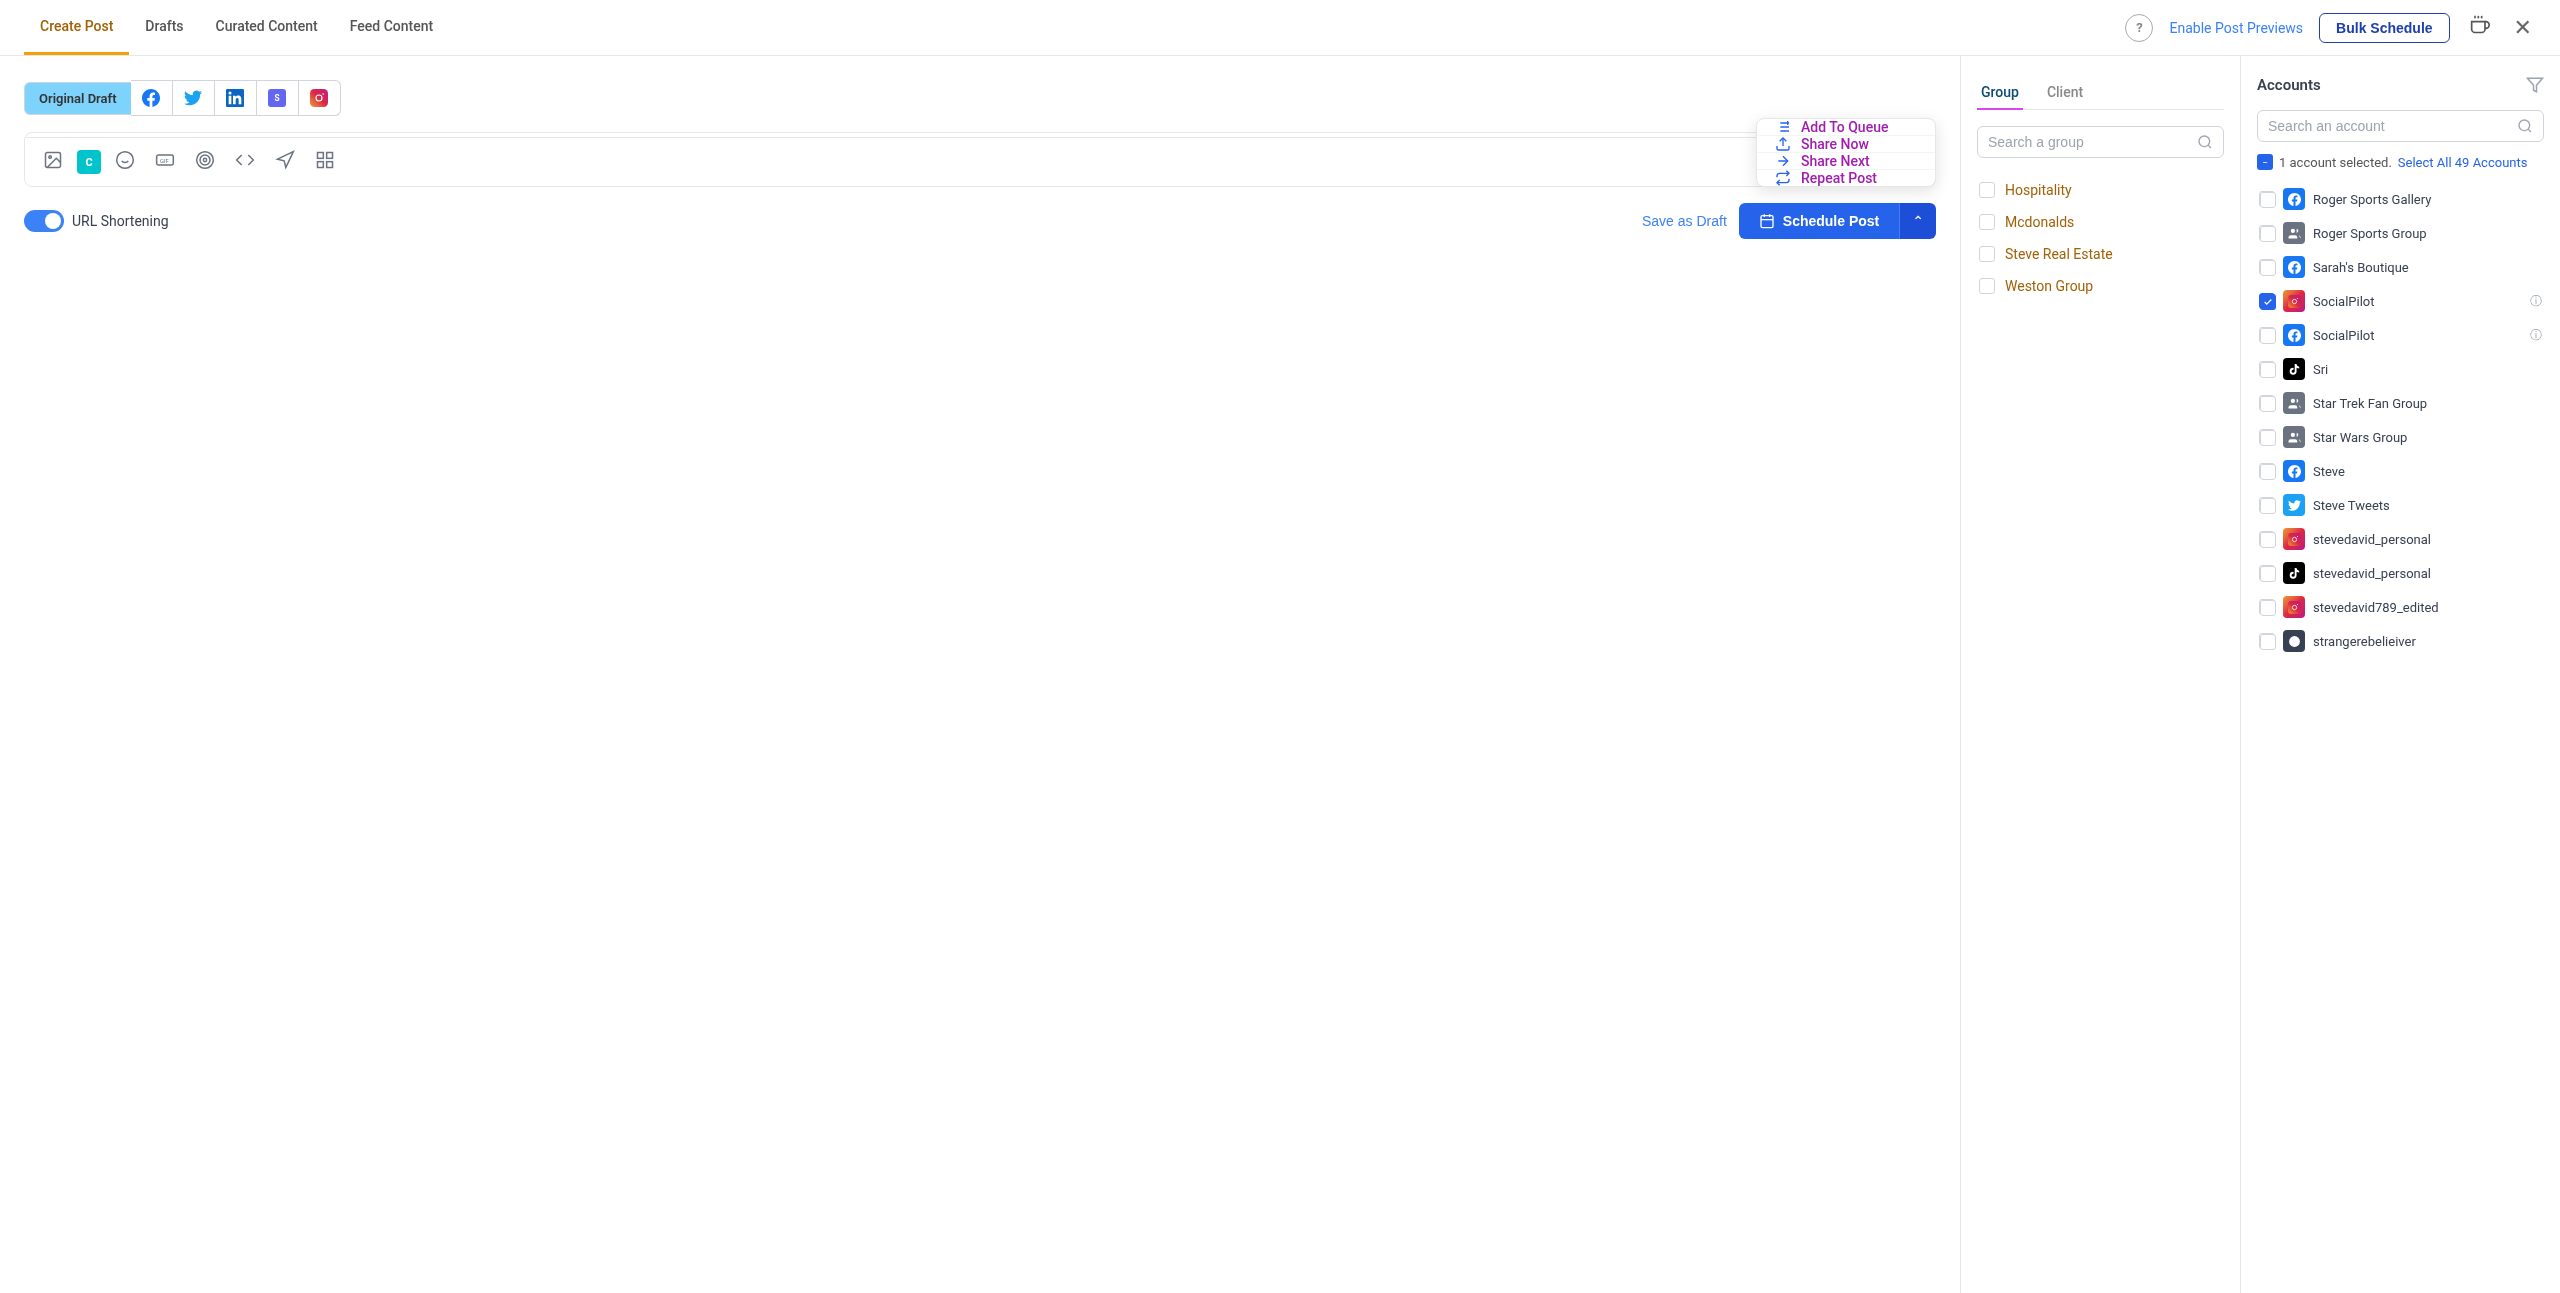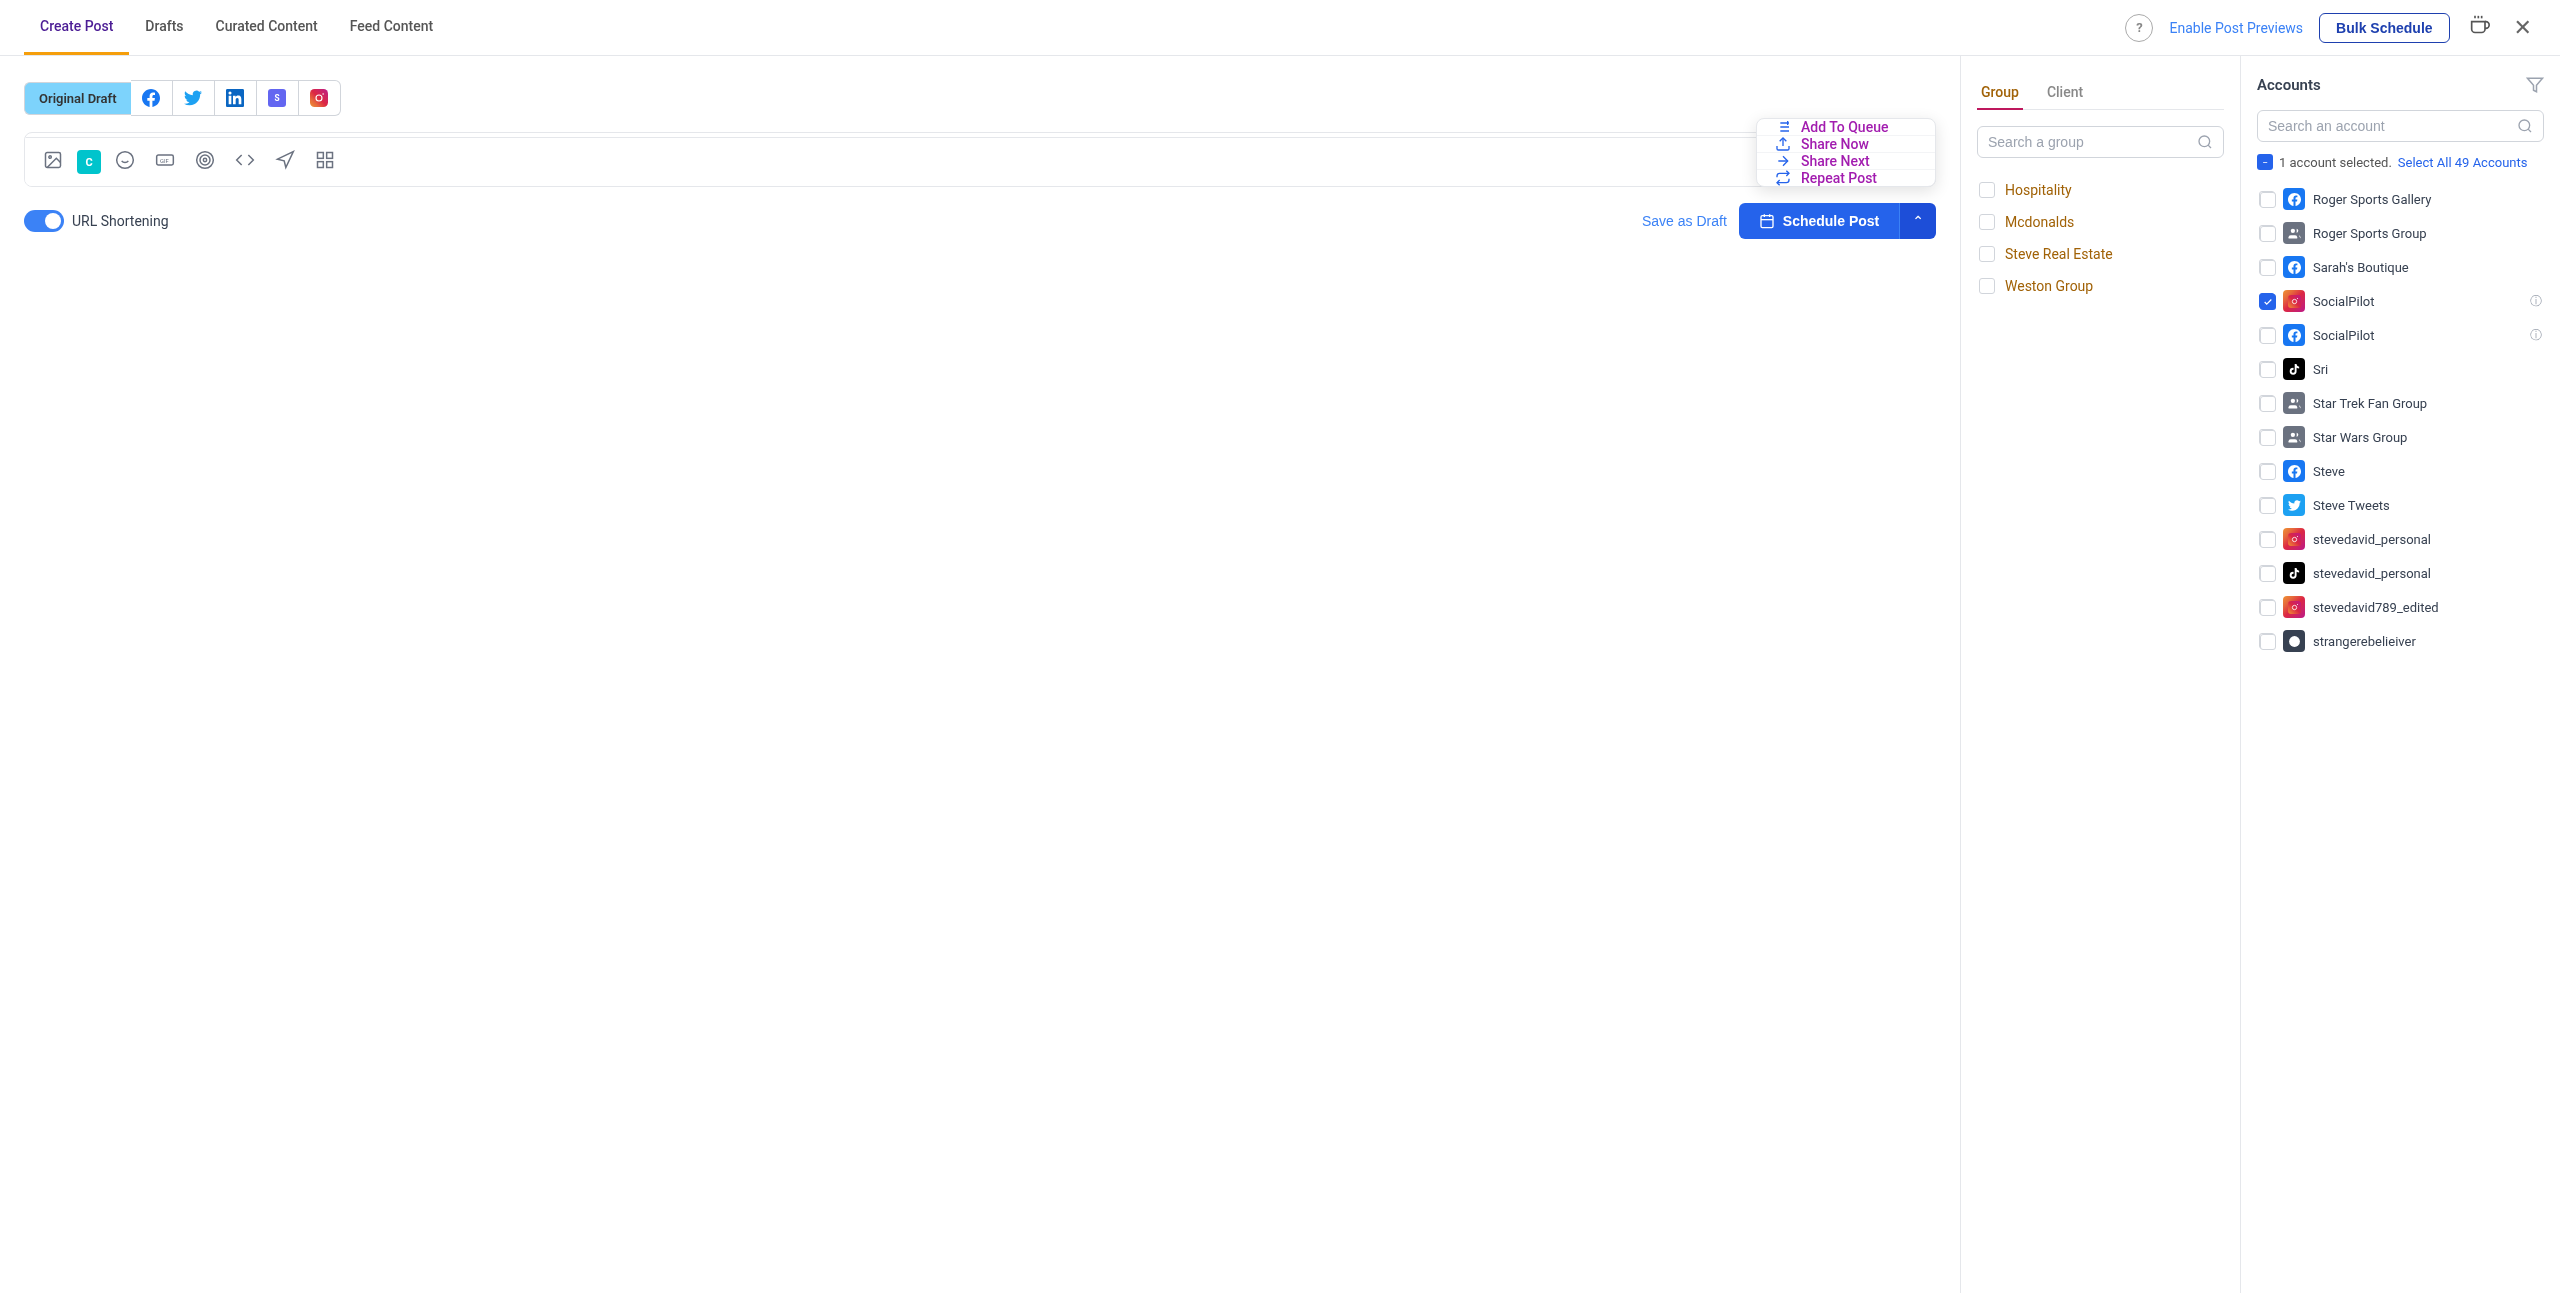--- a/index.html
+++ b/index.html
@@ -8,21 +8,21 @@
     
     .top-nav {
       display: flex; align-items: center; padding: 0 24px;
       border-bottom: 1px solid #e5e7eb; height: 56px; position: relative;
     }
     .nav-tabs { display: flex; gap: 0; align-items: center; }
     .nav-tab {
       padding: 18px 16px; cursor: pointer; font-size: 14px; color: #555;
       border-bottom: 3px solid transparent; font-weight: 500; white-space: nowrap;
     }
-    .nav-tab.active { color: #4c1d95; border-bottom: 3px solid #f59e0b; }
+    .nav-tab.active { color: #a16207; border-bottom: 3px solid #f59e0b; }
     .nav-right { margin-left: auto; display: flex; align-items: center; gap: 16px; }
     .help-btn {
       width: 28px; height: 28px; border-radius: 50%; border: 1.5px solid #aaa;
       display: flex; align-items: center; justify-content: center;
       color: #888; cursor: pointer; font-size: 13px; font-weight: bold;
     }
     .enable-preview { color: #3b82f6; font-size: 14px; cursor: pointer; text-decoration: none; }
     .bulk-schedule-btn {
       border: 1.5px solid #1e40af; color: #1e40af; background: #fff;
       padding: 6px 16px; border-radius: 6px; cursor: pointer; font-size: 14px; font-weight: 600;
@@ -111,21 +111,21 @@
     
     .middle-panel {
       width: 280px; border-left: 1px solid #e5e7eb; padding: 20px 16px;
       overflow-y: auto; flex-shrink: 0;
     }
     .panel-tabs { display: flex; gap: 20px; margin-bottom: 16px; border-bottom: 1px solid #e5e7eb; }
     .panel-tab {
       padding: 8px 4px; font-size: 14px; color: #888; cursor: pointer;
       border-bottom: 2px solid transparent; margin-bottom: -1px; font-weight: 500;
     }
-    .panel-tab.active { color: #a16207; border-bottom: 2px solid #be185d; }
+    .panel-tab.active { color: #0c4a6e; border-bottom: 2px solid #d946ef; }
 
     .search-box {
       display: flex; align-items: center; border: 1px solid #d1d5db; border-radius: 6px;
       padding: 7px 10px; margin-bottom: 16px; background: #fff;
     }
     .search-box input {
       border: none; outline: none; flex: 1; font-size: 14px; color: #555; background: transparent;
     }
     .search-box input::placeholder { color: #9ca3af; }
 

